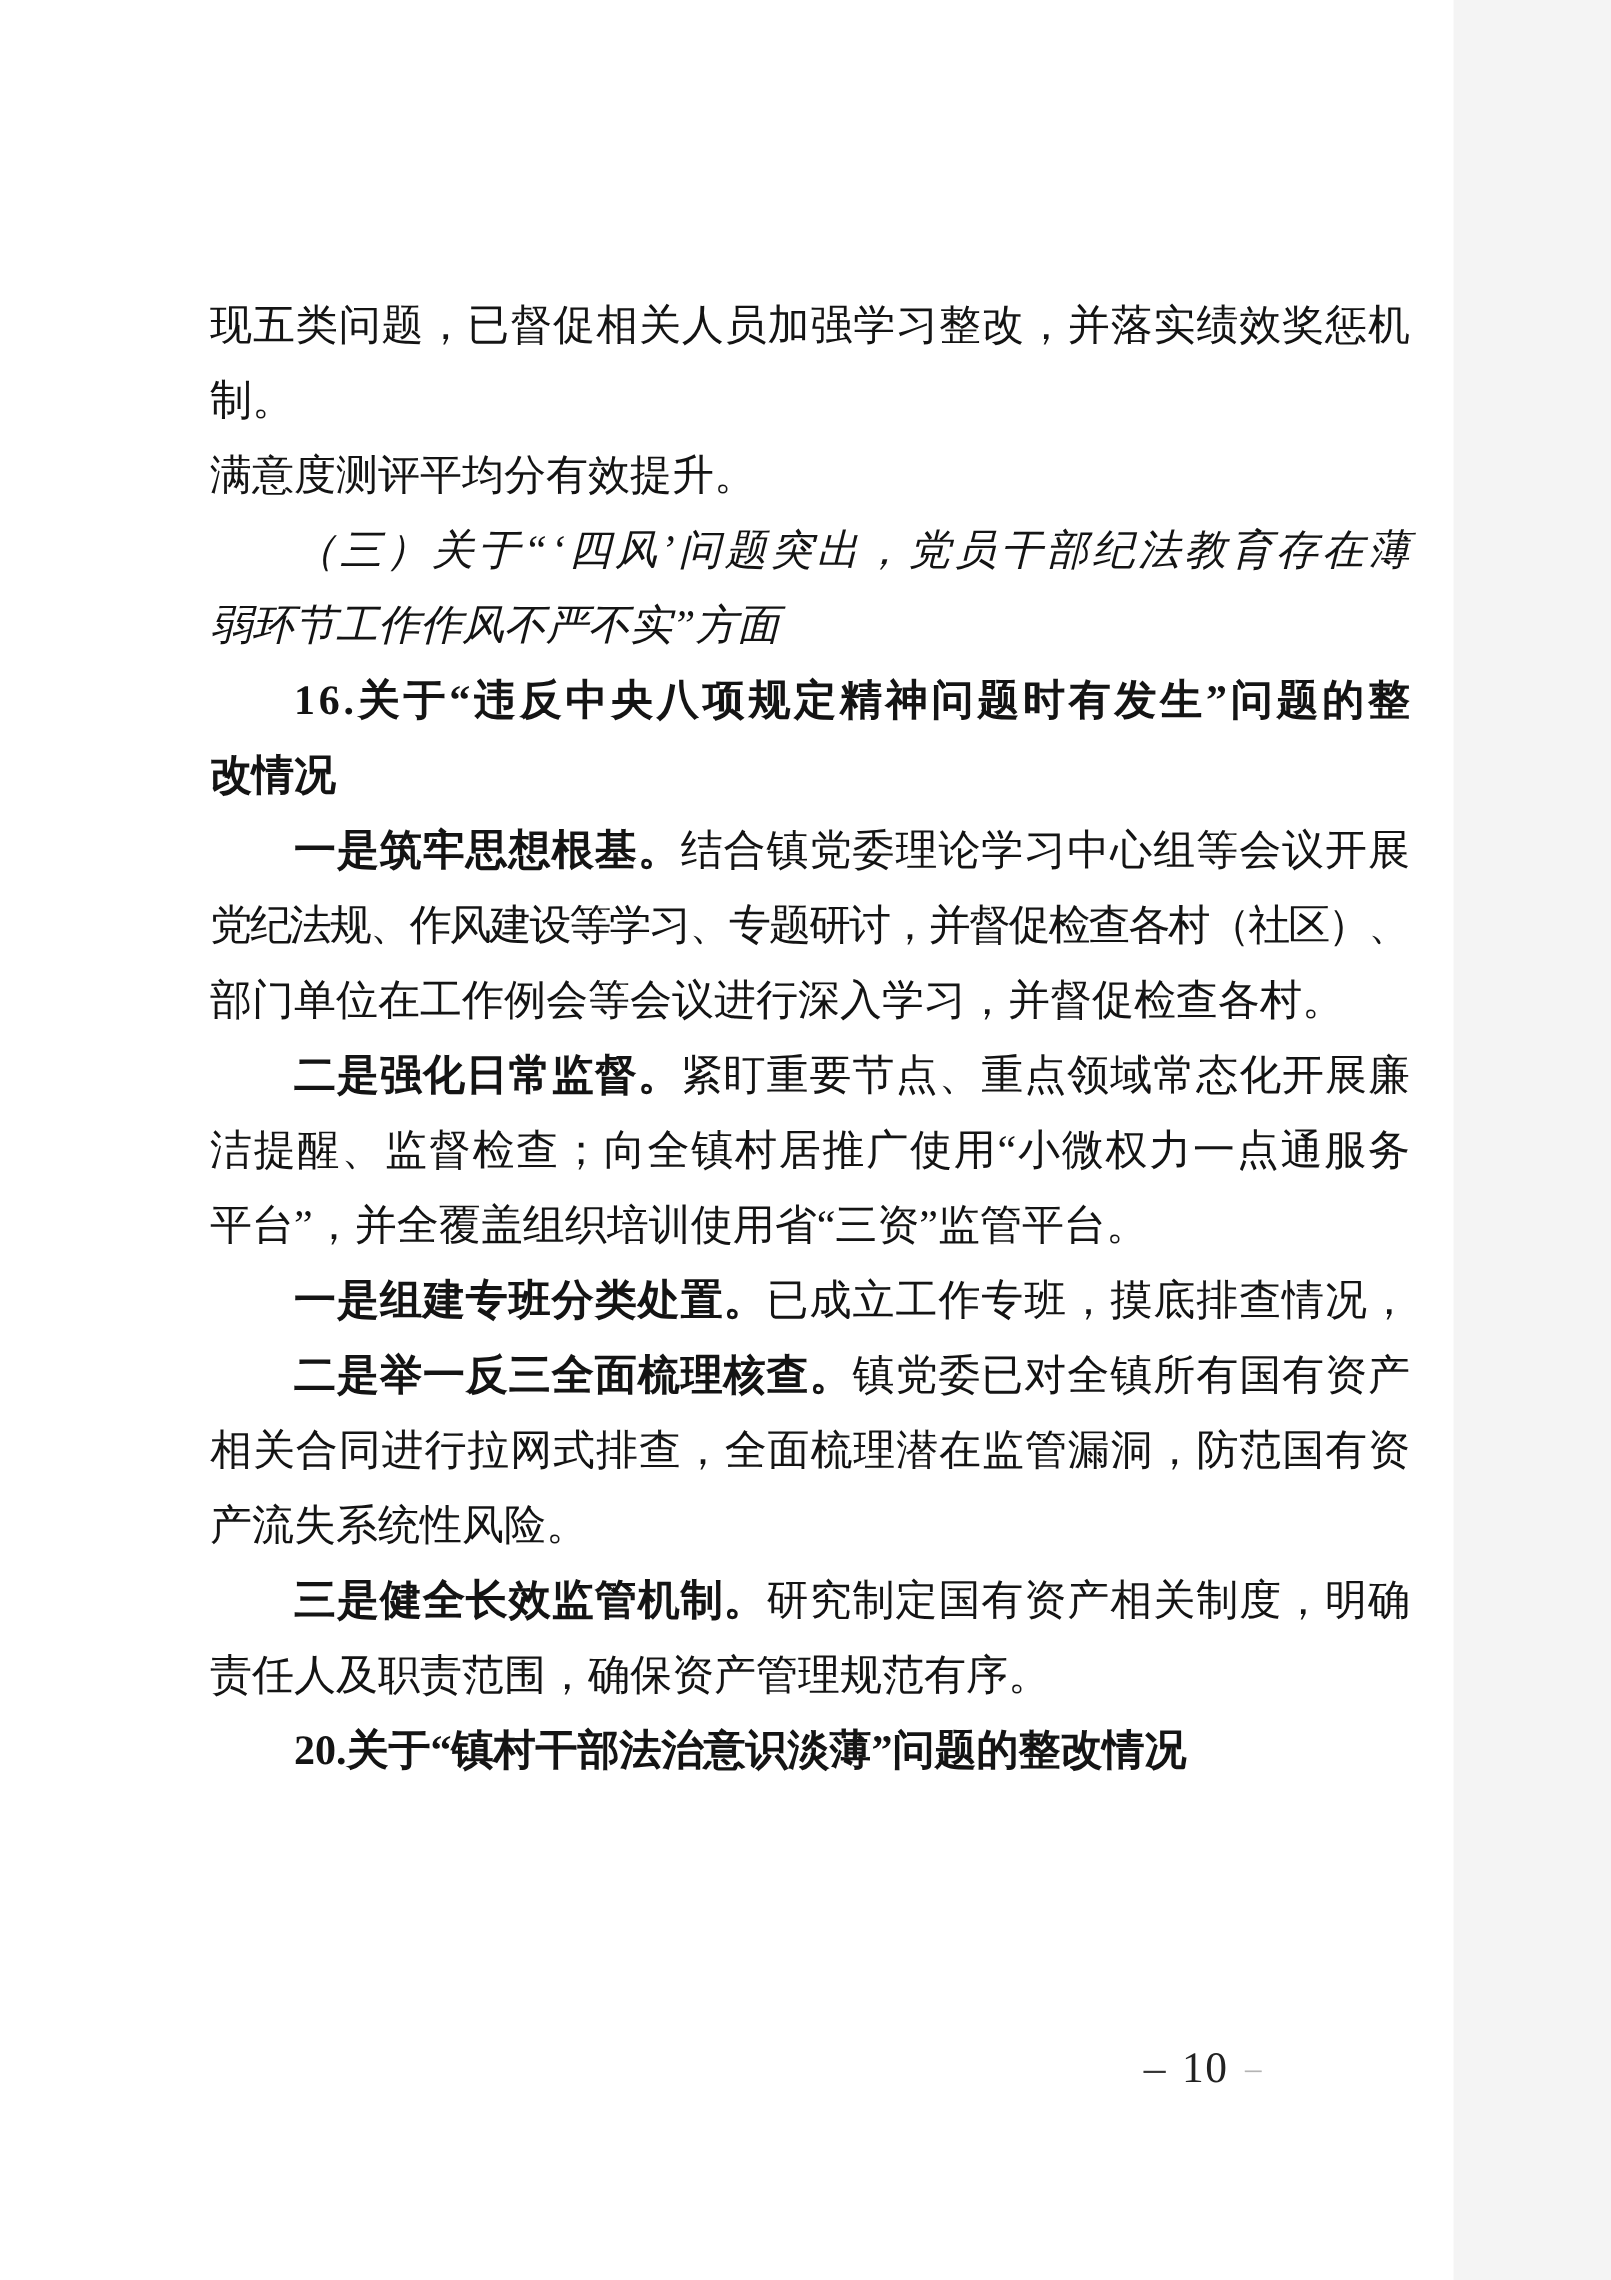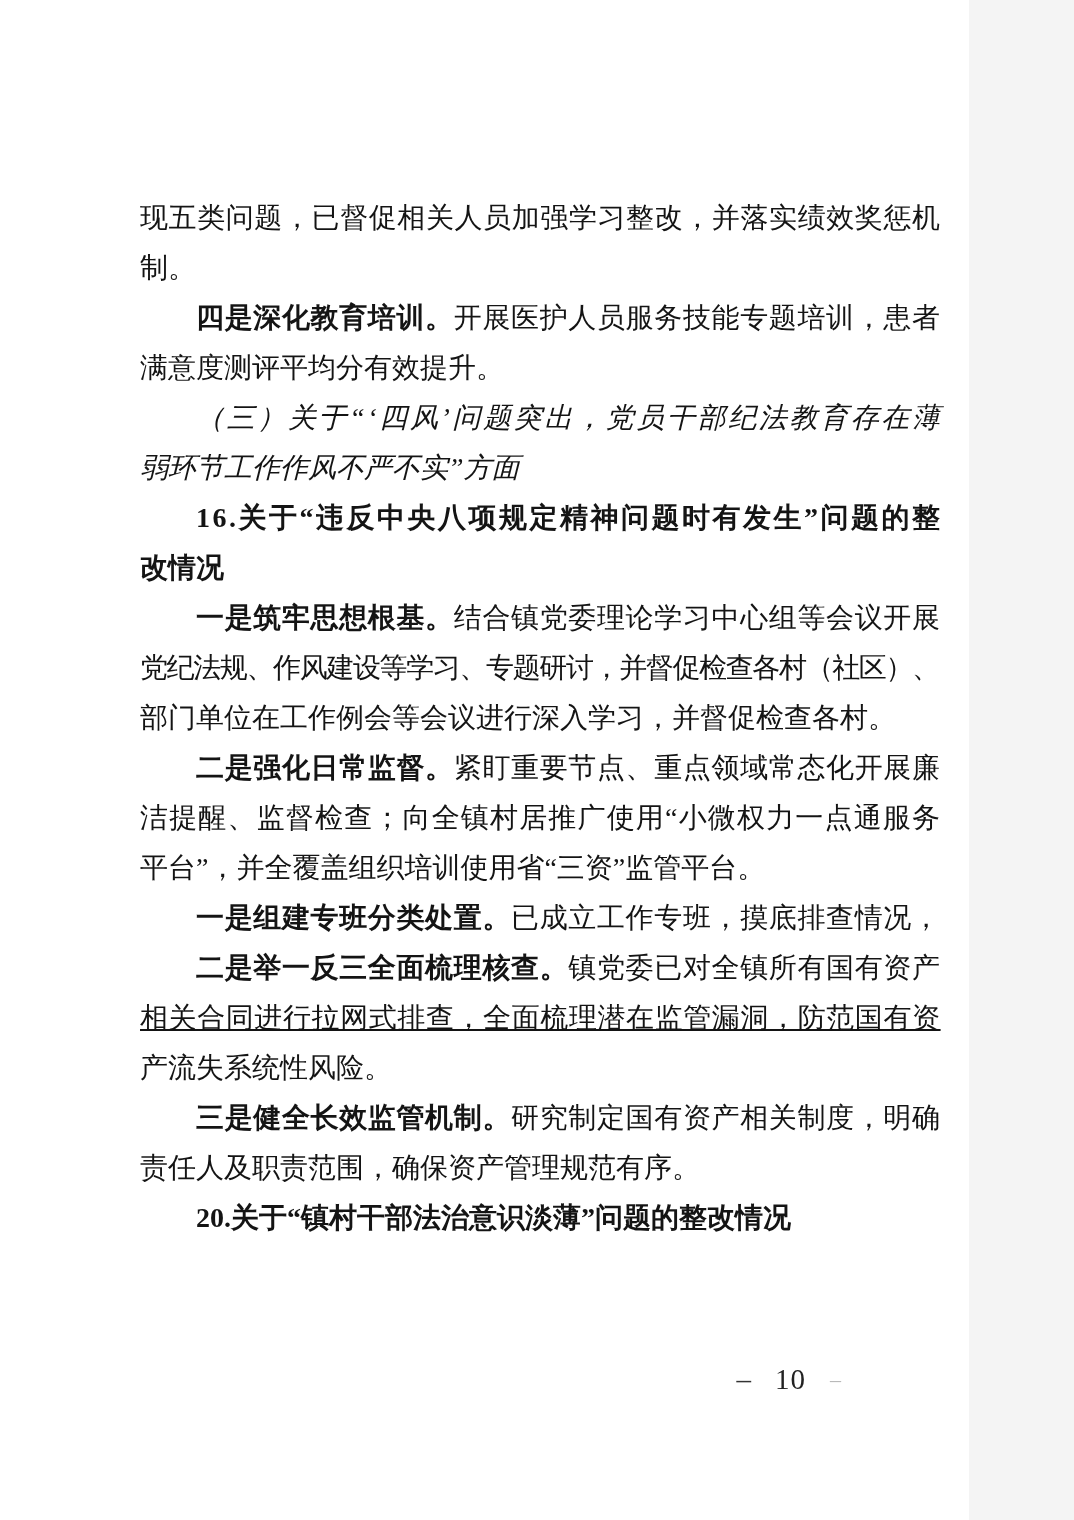--- a/index.html
+++ b/index.html
@@ -35,47 +35,46 @@
   .bold { font-weight: bold; }
   .page-number {
     position: absolute;
     top: 1362px;
     right: 128px;
     font-size: 29px;
     line-height: 34px;
     color: #222;
     white-space: nowrap;
   }
-  .page-number .num { margin: 0 24px; letter-spacing: 1px; }
+  .page-number .num { margin: 0 11px; letter-spacing: 1px; }
   .page-number .dash-left { color: #333; }
   .page-number .dash-right { color: #777; opacity: 0.55; font-size: 22px; vertical-align: 2px; }
 </style>
 </head>
 <body>
 
 <div class="page">
 
   <div class="doc-body">
       <div class="line" style="letter-spacing: 0.592593px;"><span><span>现五类问题，已督促相关人员加强学习整改，并落实绩效奖惩机</span></span></div>
       <div class="line"><span><span>制。</span></span></div>
-      <div class="line indent" style="letter-spacing: 0.64px;"><span><span class="bold">四是深化教育培训。</span><span>开展医护人员服务技能专题培训，患者</span></span></div>
       <div class="line"><span><span>满意度测评平均分有效提升。</span></span></div>
       <div class="line indent kaiti" style="letter-spacing: 2.63063px;"><span><span>（三）关于“‘四风’问题突出，党员干部纪法教育存在薄</span></span></div>
       <div class="line kaiti"><span><span>弱环节工作作风不严不实”方面</span></span></div>
       <div class="line indent" style="letter-spacing: 2.5px;"><span><span class="bold">16.关于“违反中央八项规定精神问题时有发生”问题的整</span></span></div>
       <div class="line"><span><span class="bold">改情况</span></span></div>
       <div class="line indent" style="letter-spacing: 0.64px;"><span><span class="bold">一是筑牢思想根基。</span><span>结合镇党委理论学习中心组等会议开展</span></span></div>
       <div class="line" style="letter-spacing: -1.37931px;"><span><span>党纪法规、作风建设等学习、专题研讨，并督促检查各村（社区）、</span></span></div>
       <div class="line"><span><span>部门单位在工作例会等会议进行深入学习，并督促检查各村。</span></span></div>
       <div class="line indent" style="letter-spacing: 0.64px;"><span><span class="bold">二是强化日常监督。</span><span>紧盯重要节点、重点领域常态化开展廉</span></span></div>
       <div class="line" style="letter-spacing: 1.16898px;"><span><span>洁提醒、监督检查；向全镇村居推广使用“小微权力一点通服务</span></span></div>
       <div class="line"><span><span>平台”，并全覆盖组织培训使用省“三资”监管平台。</span></span></div>
       <div class="line indent" style="letter-spacing: 0.64px;"><span><span class="bold">一是组建专班分类处置。</span><span>已成立工作专班，摸底排查情况，</span></span></div>
       <div class="line indent" style="letter-spacing: 0.64px;"><span><span class="bold">二是举一反三全面梳理核查。</span><span>镇党委已对全镇所有国有资产</span></span></div>
-      <div class="line" style="letter-spacing: 0.592593px; text-decoration: underline;"><span><span>相关合同进行拉网式排查，全面梳理潜在监管漏洞，防范国有资</span></span></div>
+      <div class="line" style="letter-spacing: 0.592593px;"><span><span>相关合同进行拉网式排查，全面梳理潜在监管漏洞，防范国有资</span></span></div>
       <div class="line"><span><span>产流失系统性风险。</span></span></div>
       <div class="line indent" style="letter-spacing: 0.64px;"><span><span class="bold">三是健全长效监管机制。</span><span>研究制定国有资产相关制度，明确</span></span></div>
       <div class="line"><span><span>责任人及职责范围，确保资产管理规范有序。</span></span></div>
       <div class="line indent"><span><span class="bold">20.关于“镇村干部法治意识淡薄”问题的整改情况</span></span></div>
     </div>
 
   <div class="page-number">
     <span class="dash-left">–</span><span class="num">10</span><span class="dash-right">–</span>
   </div>
 

